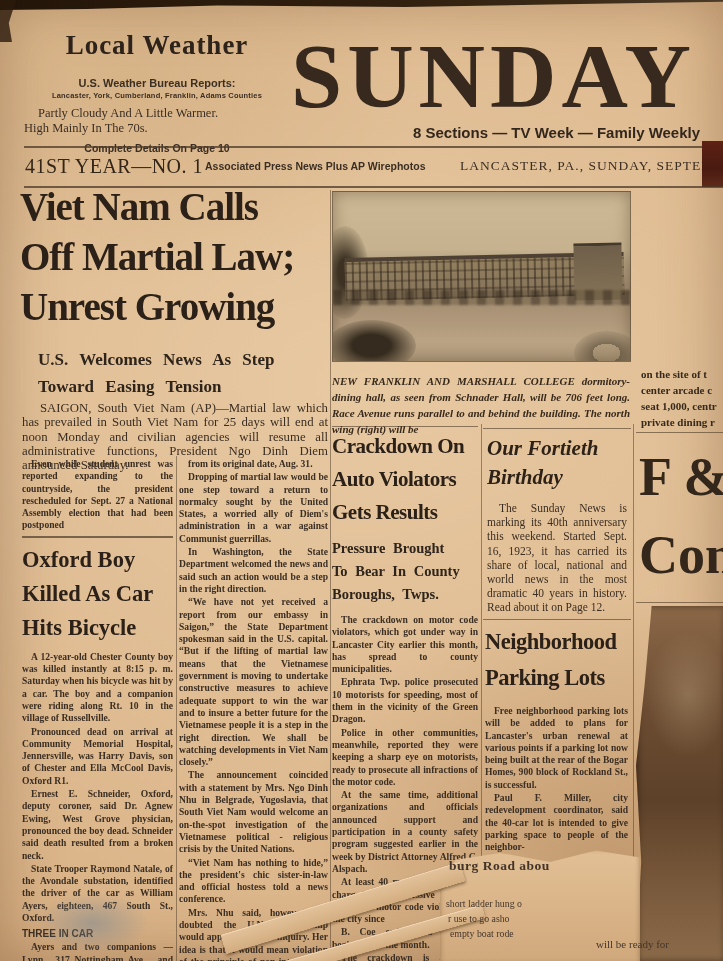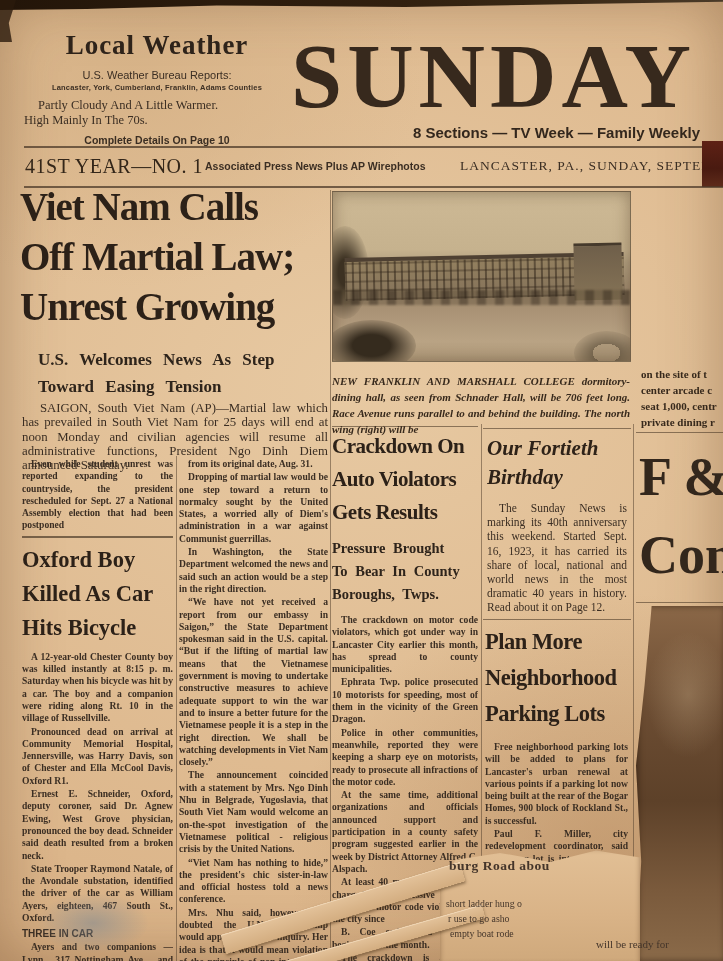--- a/index.html
+++ b/index.html
@@ -12,21 +12,21 @@
     box-shadow:inset 0 0 60px rgba(90,55,25,.35);}
   .abs{position:absolute;}
   
   .rule-h{position:absolute;height:2px;background:#4c3a28;opacity:.75;}
   .rule-h.thin{height:1px;opacity:.6;}
   .rule-v{position:absolute;width:1px;background:#5a4531;opacity:.55;}
   .inrule{height:2px;background:#4c3a28;opacity:.7;margin:4px 0 5px;}
   
   .weather{left:18px;top:30px;width:278px;text-align:center;}
   .w-title{font-size:27px;font-weight:bold;letter-spacing:1px;color:#2e231a;margin:0;}
-  .w-sub1{font-family:"Liberation Sans",sans-serif;font-weight:normal;font-size:11px;margin-top:8px;}
+  .w-sub1{font-family:"Liberation Sans",sans-serif;font-weight:bold;font-size:11px;margin-top:16px;}
   .w-sub2{font-family:"Liberation Sans",sans-serif;font-weight:bold;font-size:7.5px;margin-top:2px;letter-spacing:.2px;}
   .w-fc{font-size:12.5px;margin-top:6px;text-align:left;padding:0 6px;}
   .w-fc .l1{text-indent:14px;display:block;}
   .w-det{font-family:"Liberation Sans",sans-serif;font-weight:bold;font-size:10.5px;margin-top:6px;}
   
   .mast-title{left:291px;top:30px;width:432px;margin:0;font-size:92px;line-height:92px;
     font-weight:bold;letter-spacing:5px;color:#37291d;white-space:nowrap;}
   .mast-tag{left:413px;top:124px;font-family:"Liberation Sans",sans-serif;font-weight:bold;
     font-size:15px;color:#33271d;white-space:nowrap;}
   .dl-year{left:25px;top:155px;font-size:20px;letter-spacing:.5px;color:#332619;}
@@ -214,21 +214,20 @@
   <div class="col col-bday">
     <h3 class="bd-head">
       <span style="display:block">Our Fortieth</span>
       <span style="display:block">Birthday</span>
     </h3>
     <p class="bd-body" style="margin:0">The Sunday News is marking its 40th anniversary this weekend. Started Sept. 16, 1923, it has carried its share of local, national and world news in the most dramatic 40 years in history.  Read about it on Page 12.</p>
   </div>
 
   <div class="col col-park">
     <h3 class="pk-head">
-      <span style="display:block">Plan More</span>
       <span style="display:block">Neighborhood</span>
       <span style="display:block">Parking Lots</span>
     </h3>
     <p class="b">Free neighborhood parking lots will be added to plans for Lancaster's urban renewal at various points if a parking lot now being built at the rear of the Bogar Homes, 900 block of Rockland St., is successful.</p>
     <p class="b">Paul F. Miller, city redevelopment coordinator, said the 40-car lot is intended to give parking space to people of the neighbor-</p>
     <p class="pk-frag">ieving on-street</p>
     <p class="pk-frag">ng traffic.  The</p>
     <p class="pk-frag">l for the future</p>
     <p class="pk-frag">privately fin-</p>
     <p class="pk-frag">es, which have</p>

